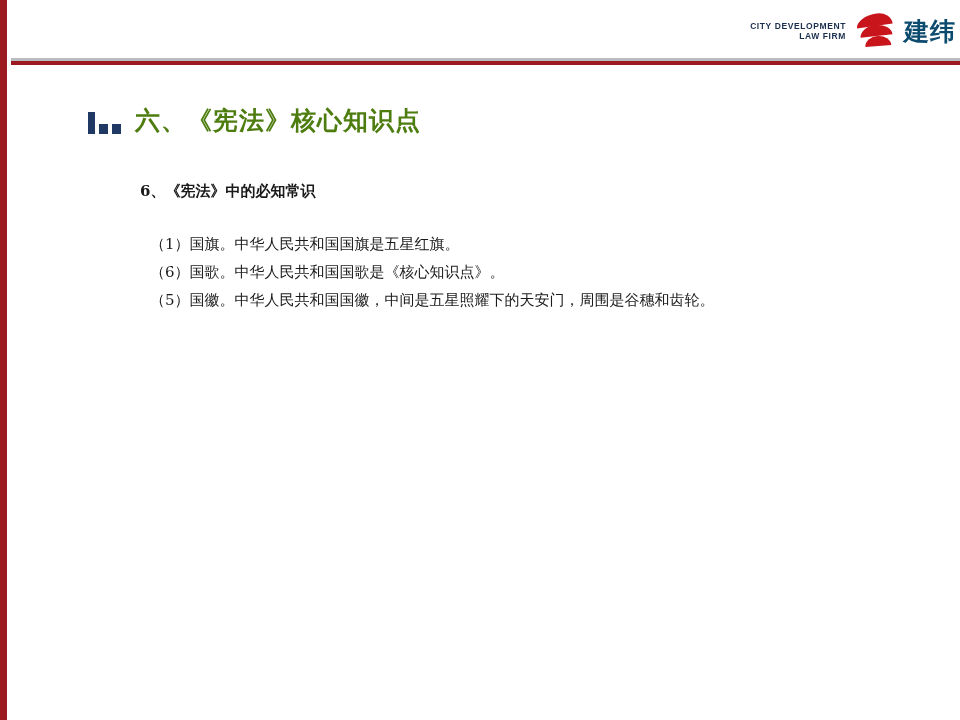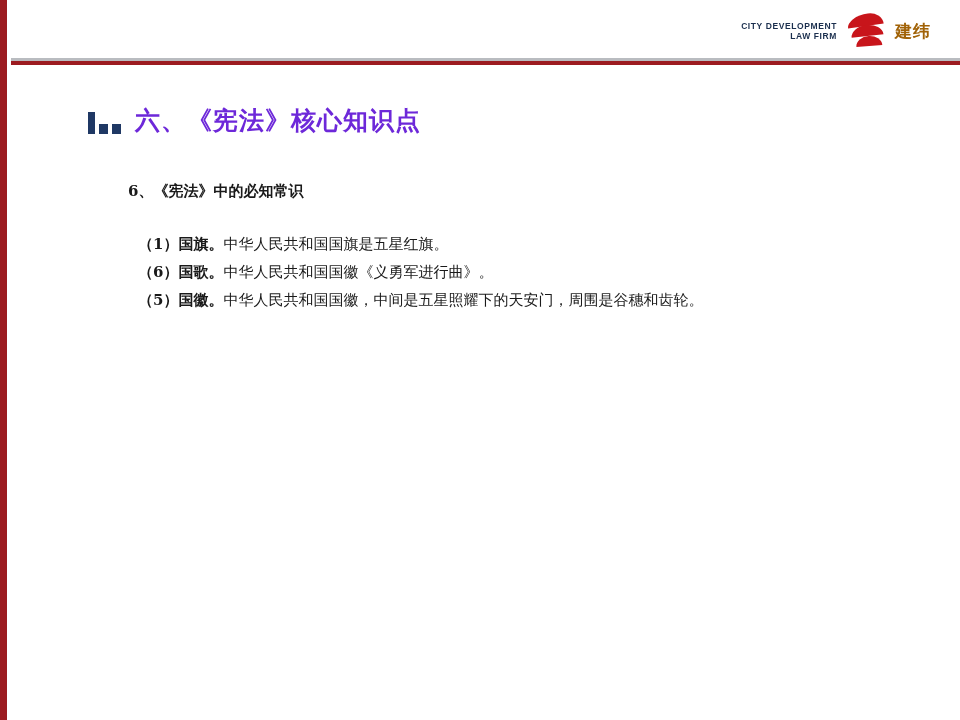--- a/index.html
+++ b/index.html
@@ -45,21 +45,21 @@
   }
   .header-rule-red {
     position: absolute;
     left: 11px; top: 61px;
     width: 949px; height: 4px;
     background: #9c1b20;
   }
 
   .logo {
     position: absolute;
-    right: 29px; top: 10px;
+    right: 4px; top: 10px;
     height: 42px;
     display: flex;
     align-items: center;
     gap: 8px;
   }
   .logo-en {
     text-align: right;
     line-height: 1.22;
     color: #1b2f4e;
     font-weight: bold;
@@ -90,23 +90,23 @@
     border-radius: 50% 50% 50% 50% / 100% 100% 0% 0%;
     transform: rotate(-6deg);
   }
   .logo-swoosh .s3 {
     left: 11px; top: 24px;
     width: 26px; height: 10px;
     border-radius: 50% 50% 50% 50% / 100% 100% 0% 0%;
     transform: rotate(-4deg);
   }
   .logo-cn {
-    font-size: 17px;
-    font-weight: bold;
-    color: #a16207;
+    font-size: 25px;
+    font-weight: bold;
+    color: #0c4a6e;
     letter-spacing: 1px;
     line-height: 1;
     font-family: "DejaVu Sans", sans-serif;
     text-align: center;
   }
 
   
   .title-row {
     position: absolute;
     left: 88px; top: 104px;
@@ -125,48 +125,48 @@
     background: #1f3864;
   }
   .title-marks i.m1 { width: 7px; height: 22px; }
   .title-marks i.m2 { width: 9px; height: 10px; }
   .title-marks i.m3 { width: 9px; height: 10px; }
 
   .slide-title {
     font-family: "DejaVu Sans", sans-serif;
     font-size: 25px;
     font-weight: bold;
-    color: #6d28d9;
+    color: #4d7c0f;
     letter-spacing: 1px;
     white-space: nowrap;
   }
 
   
   .body-area {
     position: absolute;
-    left: 128px; top: 182px;
+    left: 140px; top: 182px;
     width: 700px;
   }
   .sub-heading {
     font-family: "DejaVu Serif", serif;
     font-size: 15px;
     font-weight: bold;
     color: #1a1a1a;
     margin-bottom: 30px;
     white-space: nowrap;
   }
   .para {
     font-family: "DejaVu Serif", serif;
     font-size: 15px;
     color: #1a1a1a;
     line-height: 1.85;
     text-indent: 0;
   }
   .para .lead {
-    font-weight: bold;
+    font-weight: normal;
   }
   .para-wrap {
     padding-left: 10px;
   }
 </style>
 </head>
 <body>
 
 <div class="edge-left-red"></div>
 <div class="edge-left-white"></div>
@@ -198,19 +198,19 @@
 </div>
 
 <div class="body-area">
   <div class="sub-heading">6、《宪法》中的必知常识</div>
 
   <div class="para-wrap">
     <div class="para">
       <span class="lead">（1）国旗。</span><span>中华人民共和国国旗是五星红旗。</span>
     </div>
     <div class="para">
-      <span class="lead">（6）国歌。</span><span>中华人民共和国国徽《义勇军进行曲》。</span>
+      <span class="lead">（6）国歌。</span><span>中华人民共和国国歌是《核心知识点》。</span>
     </div>
     <div class="para">
       <span class="lead">（5）国徽。</span><span>中华人民共和国国徽，中间是五星照耀下的天安门，周围是谷穗和齿轮。</span>
     </div>
   </div>
 </div>
 
 </body></html>

